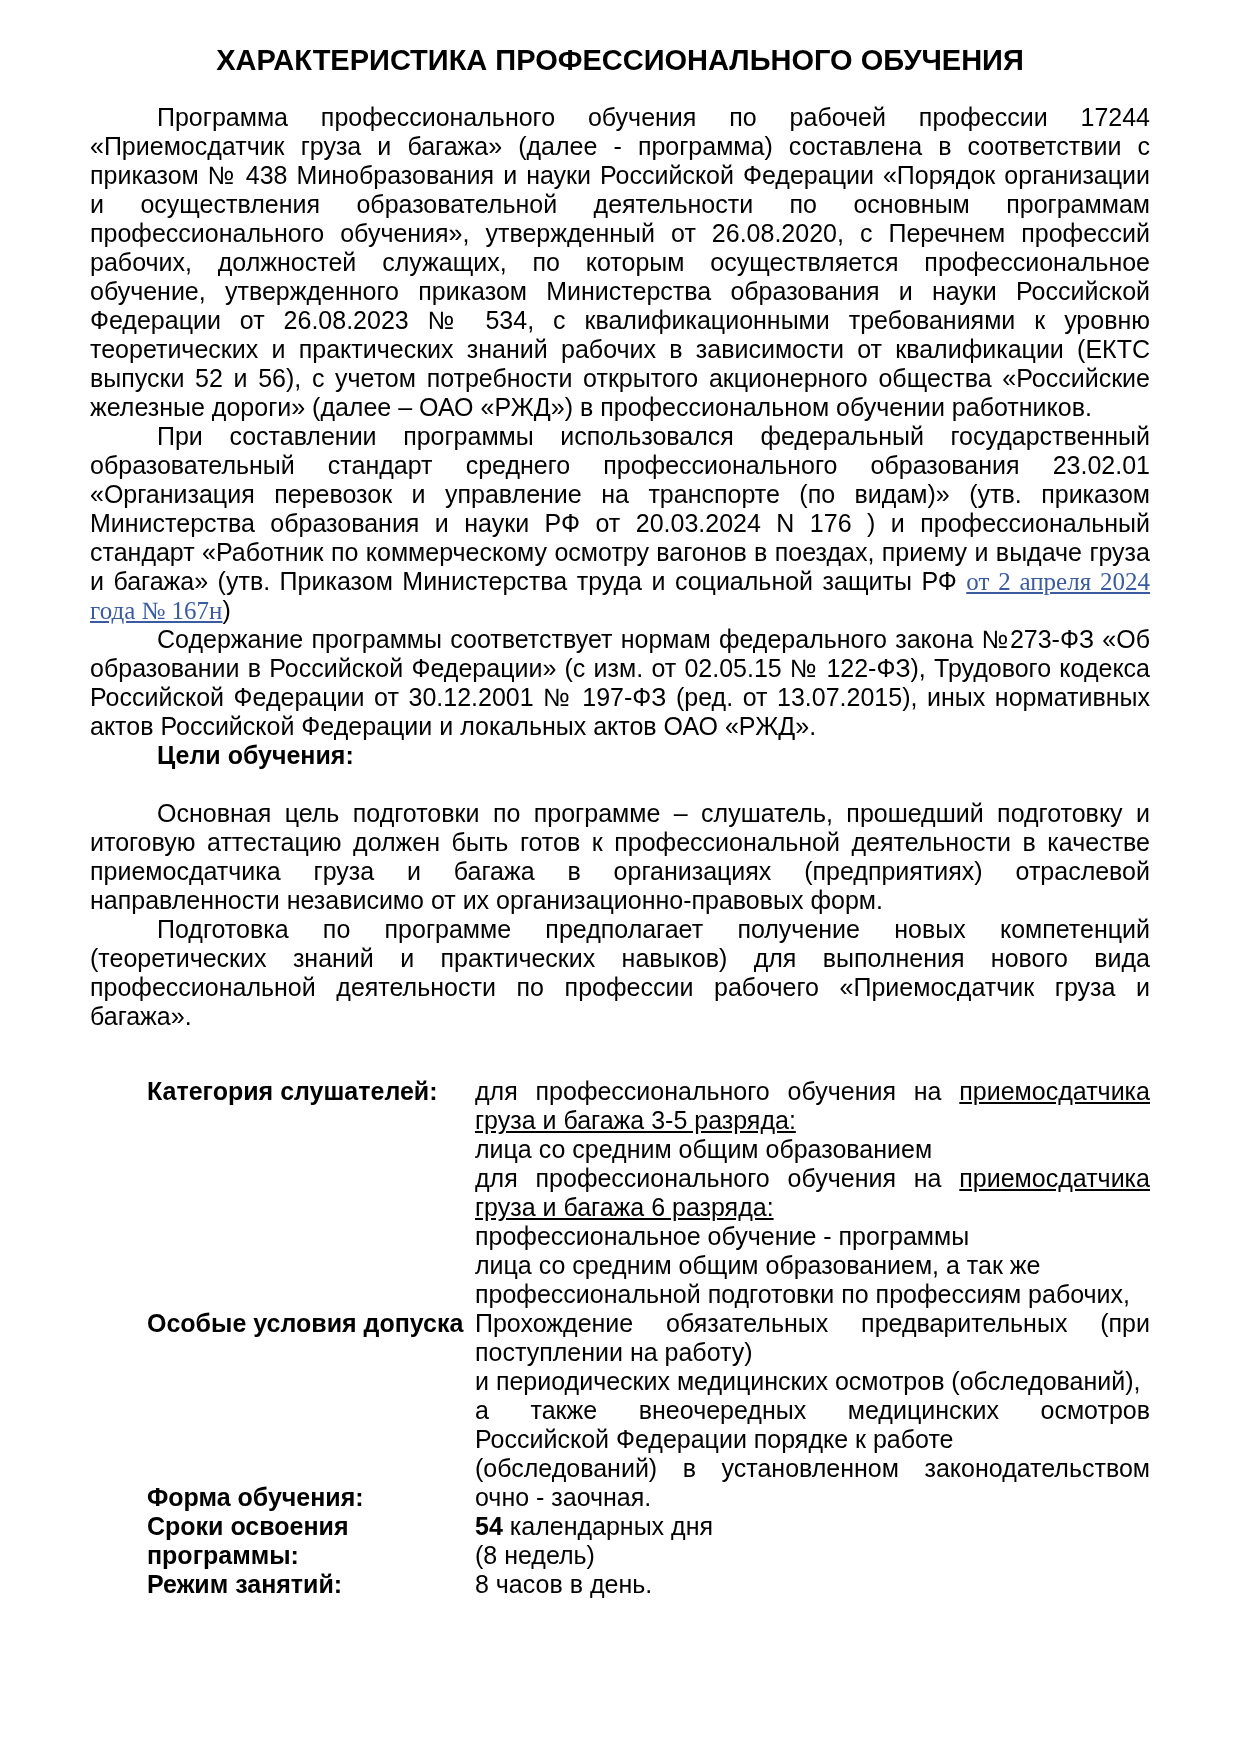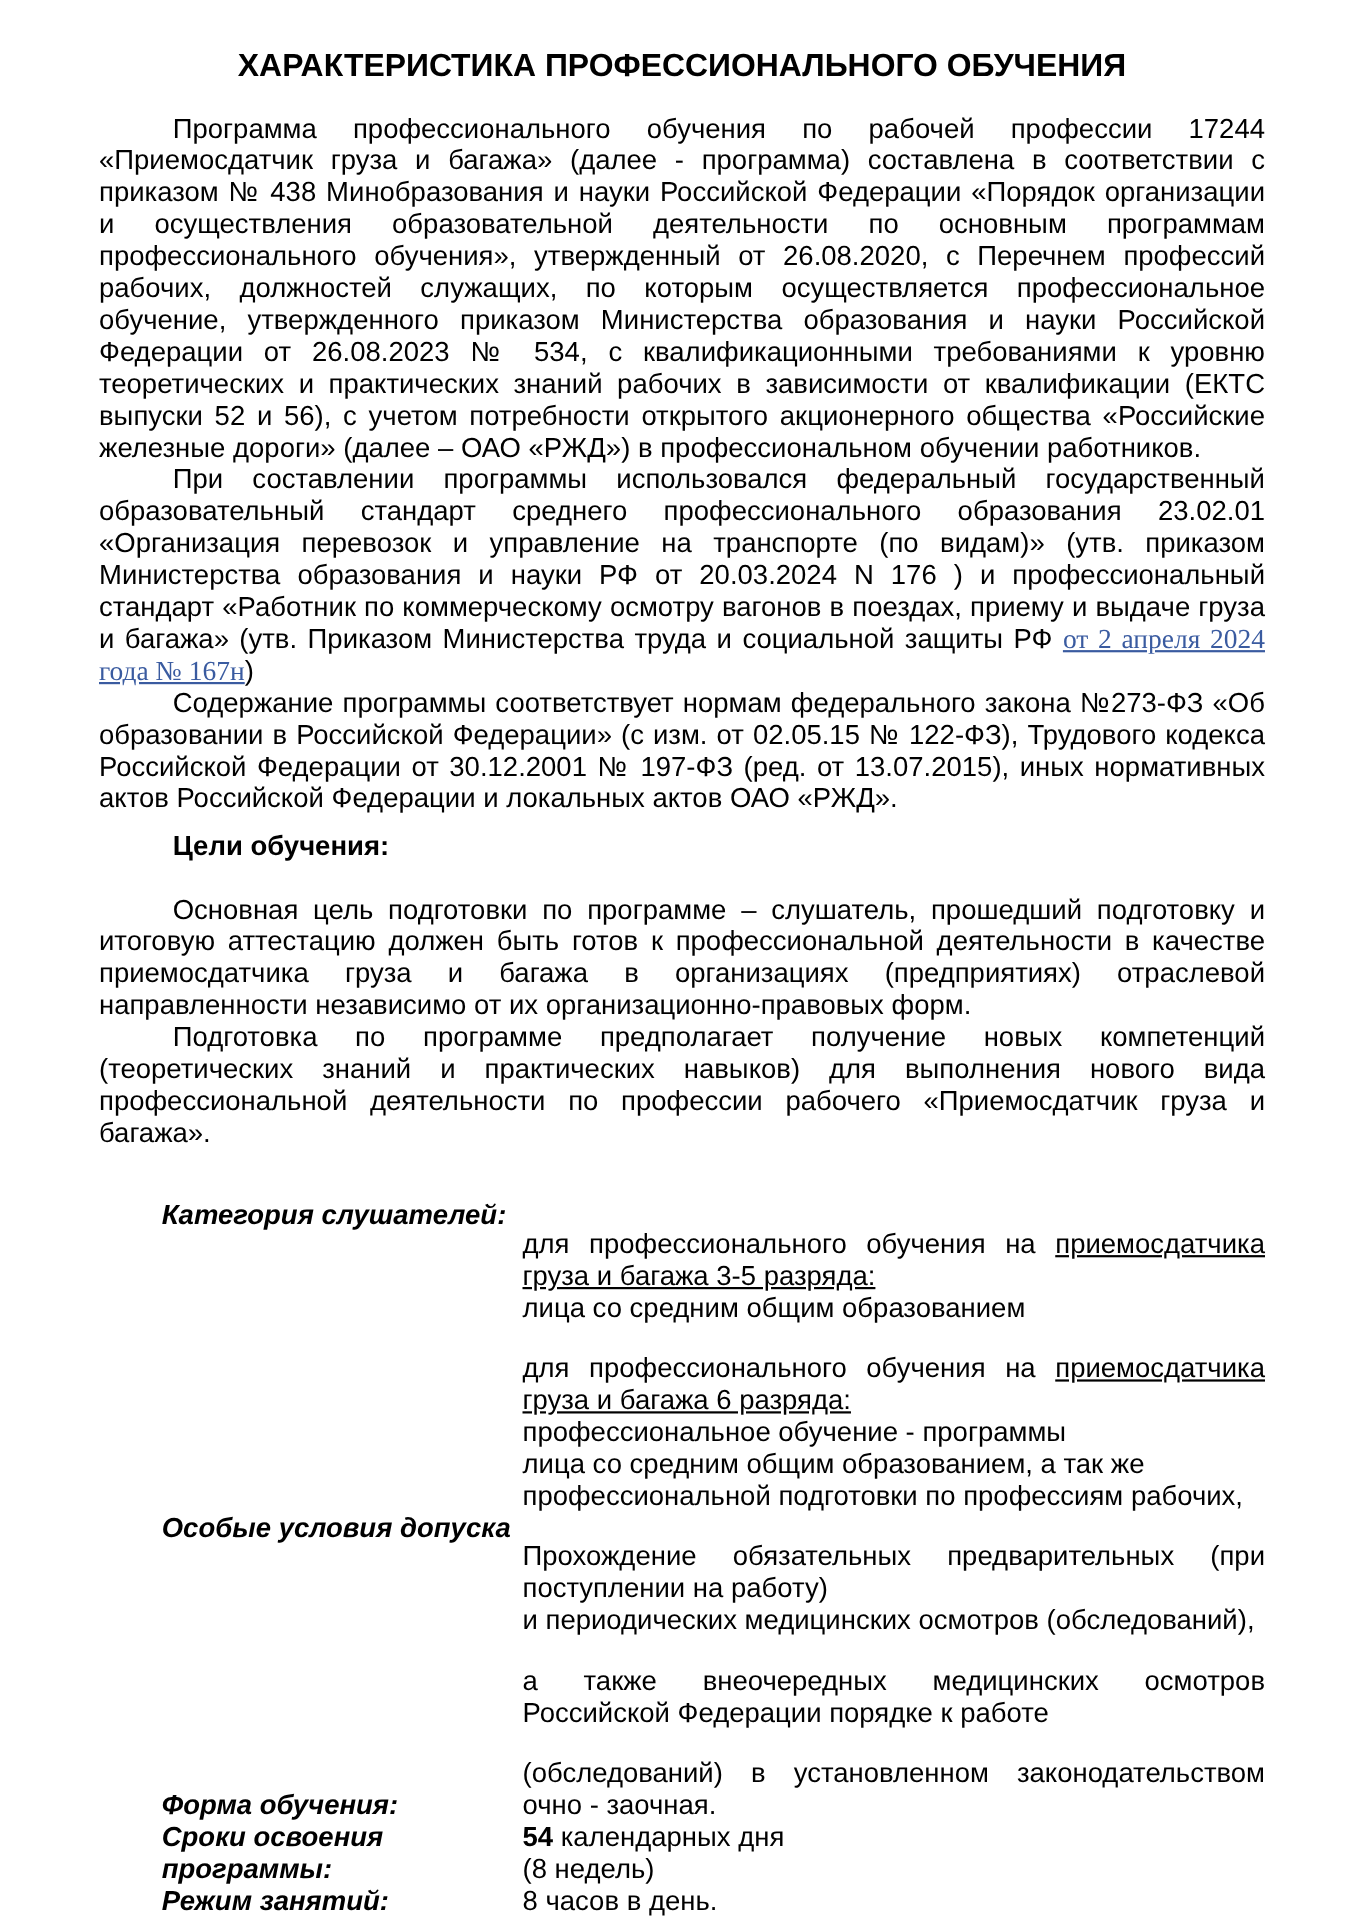--- a/index.html
+++ b/index.html
@@ -30,53 +30,51 @@
     margin: 0 0 26px 0;
   }
   .body-par {
     margin: 0;
     text-align: justify;
     text-indent: 67px;
   }
   .goals-heading {
     font-weight: bold;
     padding-left: 67px;
-    margin: 14px 0 29px 0;
+    margin: 0 0 29px 0;
   }
   .doc-link {
     color: #3A5BA0;
     font-family: "Liberation Serif", serif;
     text-decoration: underline;
     cursor: pointer;
   }
   .details {
     margin-top: 46px;
   }
   .details-row {
     display: flex;
     align-items: flex-start;
   }
   .label-cell {
     flex: 0 0 385px;
     box-sizing: border-box;
     padding-left: 57px;
     font-weight: bold;
-    font-style: italic;
   }
   .value-cell {
     flex: 0 0 675px;
     max-width: 675px;
   }
   .vline {
     min-height: 29px;
   }
   .vline.just {
     text-align: justify;
     text-align-last: justify;
-    margin-top: 26px;
   }
   .seg-u { text-decoration: underline; }
   .seg-b { font-weight: bold; }
 </style>
 </head>
 <body>
 
 <div class="page">
 
   <h1 class="doc-title">ХАРАКТЕРИСТИКА ПРОФЕССИОНАЛЬНОГО ОБУЧЕНИЯ</h1>

